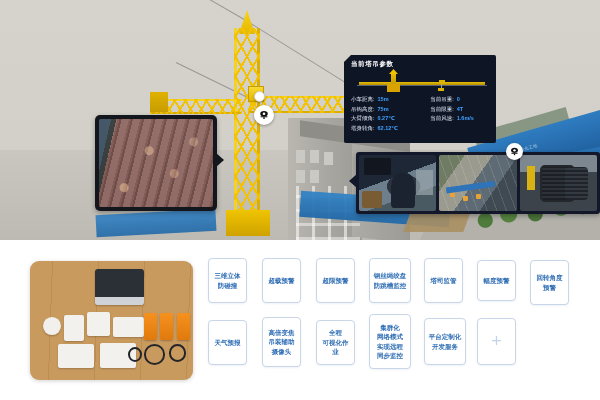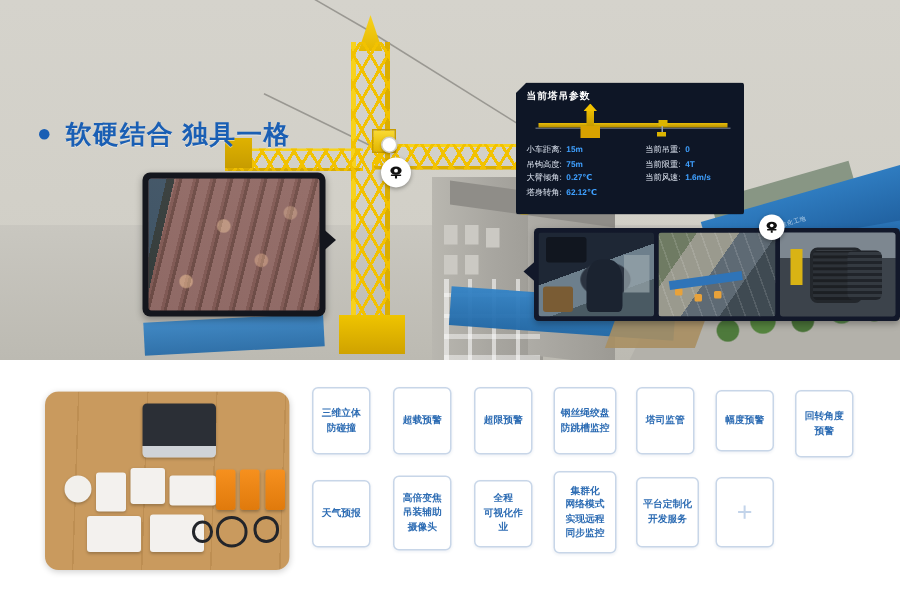--- a/index.html
+++ b/index.html
@@ -385,24 +385,20 @@
       <div class="pinCam" style="left:254px;top:105px;">
         <svg width="12" height="12" viewBox="0 0 24 24" aria-hidden="true">
           <ellipse cx="12" cy="9.5" rx="7.5" ry="5.5" fill="#111"></ellipse>
           <circle cx="12" cy="9.5" r="2.6" fill="#fff"></circle>
           <rect x="5" y="14.5" width="14" height="2.2" rx="1" fill="#111"></rect>
           <rect x="10.6" y="16.4" width="2.8" height="3.6" fill="#111"></rect>
         </svg>
       </div>
     </div>
 
-    <div class="heading">
-      <span class="bullet"></span>
-      <span>软硬结合   独具一格</span>
-    </div>
 
     <div class="monitor">
       <div class="screen"></div>
       <div class="monitorTail"></div>
     </div>
 
     <div class="panel">
       <div class="panelTitle">当前塔吊参数</div>
       <div class="panelGraphic">
         <div class="pgTrack"></div>

